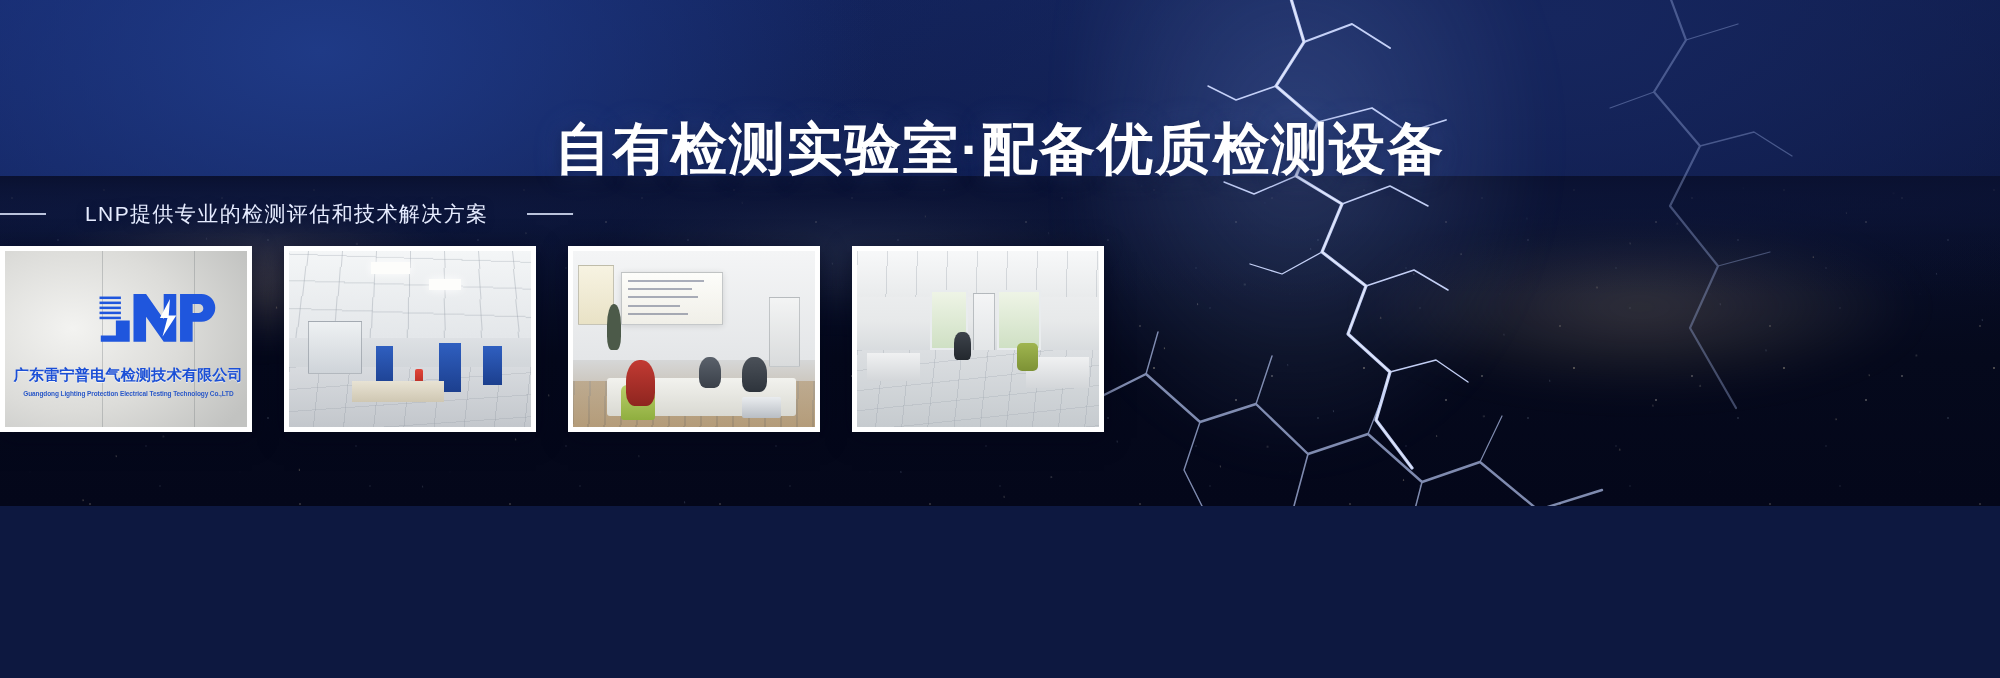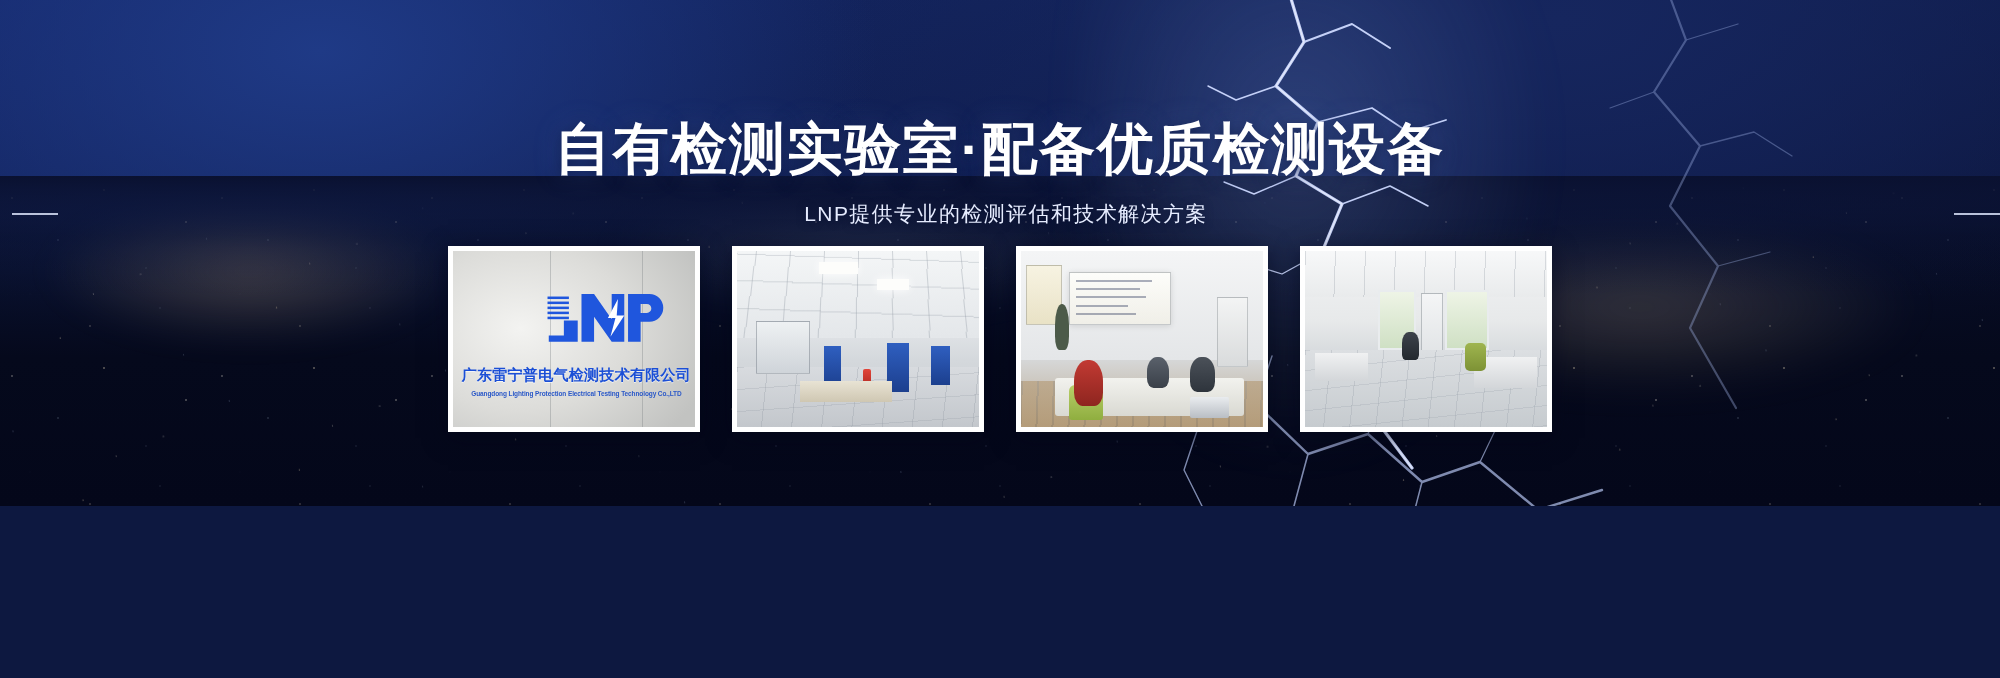--- a/index.html
+++ b/index.html
@@ -65,28 +65,28 @@
     background:radial-gradient(ellipse at 45% 35%, rgba(150,185,255,.20), rgba(150,185,255,0) 68%); filter:blur(22px); }
 
   
   .headline{
     position:absolute; left:0; right:0; top:112px; text-align:center;
     font-size:56px; font-weight:700; color:#ffffff; letter-spacing:2px;
     text-shadow:0 2px 14px rgba(10,20,60,.75), 0 0 28px rgba(120,160,255,.25);
   }
   .subrow{
     position:absolute; left:0; right:0; top:200px;
-    display:flex; align-items:center; justify-content:space-between; gap:17px;padding-left:12px;
+    display:flex; align-items:center; justify-content:flex-start; gap:39px;
   }
   .dash{ width:46px; height:2px; background:rgba(225,233,255,.82); }
   .subtitle{ font-size:21px; color:#e6ecff; letter-spacing:1.4px; white-space:nowrap;
     text-shadow:0 1px 8px rgba(8,16,48,.7); }
 
   
-  .photos{ position:absolute; left:0; right:0; top:246px; display:flex; justify-content:center; gap:32px; }
+  .photos{ position:absolute; left:0; right:0; top:246px; display:flex; gap:32px; }
   .frame{ width:252px; height:186px; background:#ffffff; padding:5px;
           box-shadow:0 6px 22px rgba(2,6,24,.55); }
   .photo{ width:100%; height:100%; overflow:hidden; position:relative; background:#c9ccd2; }
 
   
   .p1{ background:
       radial-gradient(ellipse 200px 150px at 28% 44%, #f3f3f1 0%, #dcdcd9 55%, #c2c3c1 100%),
       linear-gradient(100deg,#e9e9e6 0%,#d2d3d1 60%,#b9bbba 100%); }
   .p1 .seam{ position:absolute; top:0; bottom:0; width:1px; background:rgba(120,125,130,.35); }
   .p1 .seam.s1{ left:40%; } .p1 .seam.s2{ left:78%; }

